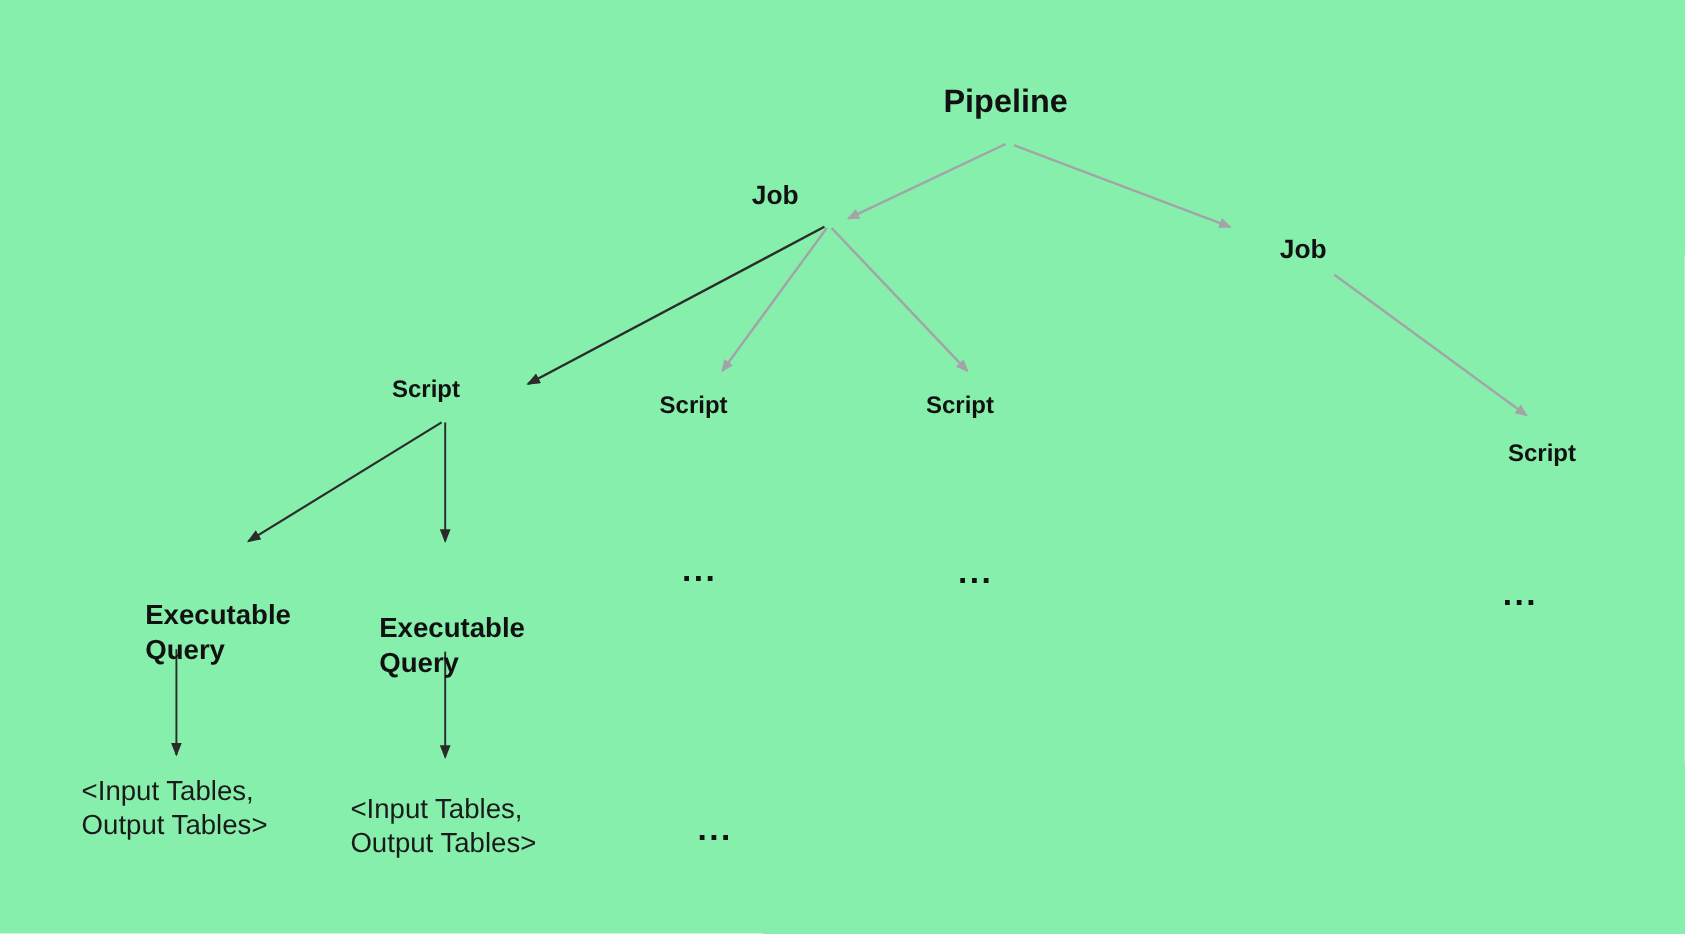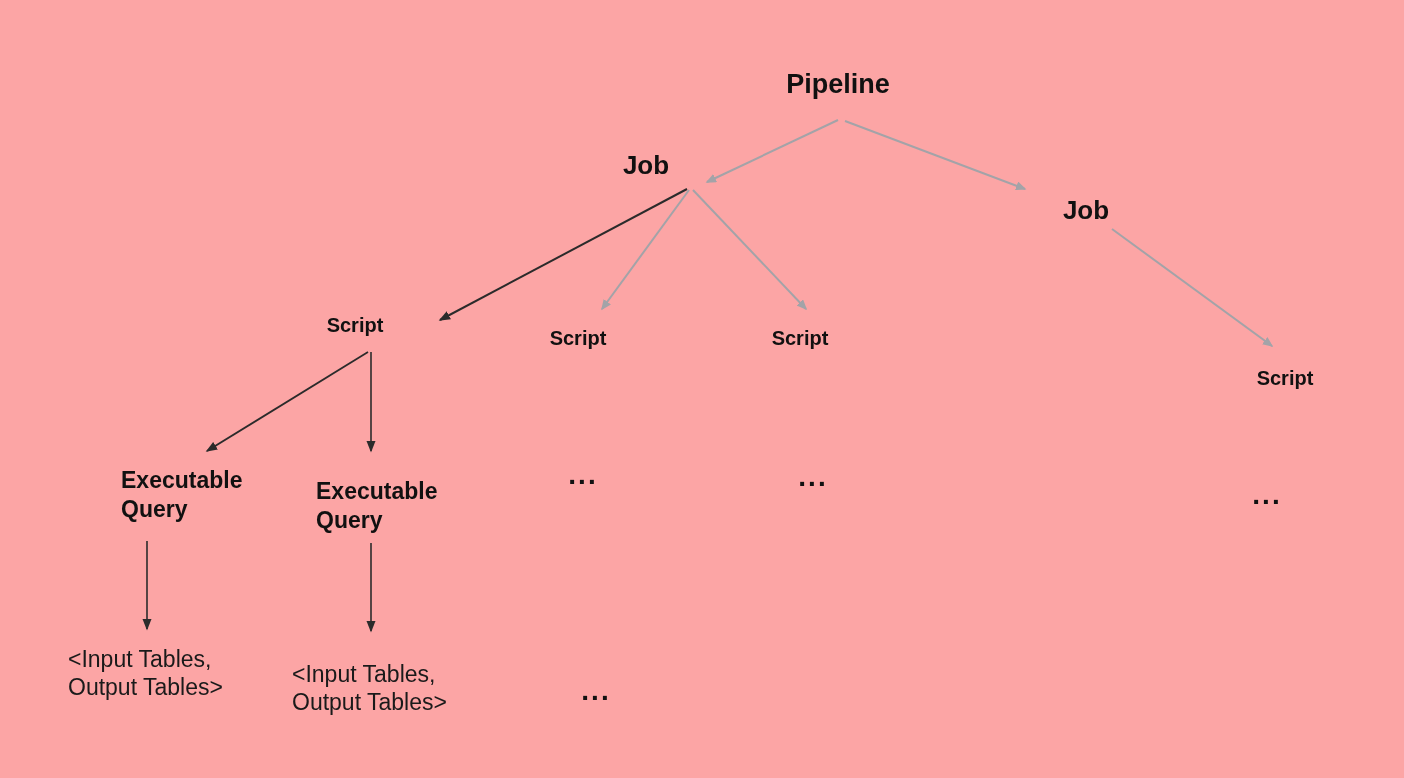--- a/index.html
+++ b/index.html
@@ -4,21 +4,21 @@
 <style>
   html, body {
     margin: 0;
     padding: 0;
     background: #ffffff;
   }
   #canvas {
     position: relative;
     width: 1404px;
     height: 778px;
-    background: #fca5a5;
+    background: #86efac;
     overflow: hidden;
     font-family: "Liberation Sans", sans-serif;
   }
   #edges {
     position: absolute;
     left: 0;
     top: 0;
     width: 1404px;
     height: 778px;
   }
@@ -27,23 +27,23 @@
     color: #111111;
     font-weight: bold;
     white-space: pre-line;
     line-height: 1.22;
   }
   .center {
     transform: translateX(-50%);
     text-align: center;
   }
   .lvl-pipeline { font-size: 27px; }
-  .lvl-job      { font-size: 26px; }
+  .lvl-job      { font-size: 22px; }
   .lvl-script   { font-size: 20px; }
-  .lvl-eq       { font-size: 23px; line-height: 1.26; }
+  .lvl-eq       { font-size: 23px; line-height: 1.26; margin-top: 32px; }
   .lvl-tables   { font-size: 23px; font-weight: normal; line-height: 1.2; color: #1a1a1a; }
   .dots         { font-size: 28px; letter-spacing: 2px; }
 </style>
 </head>
 <body>
 
 <div id="canvas">
 
   <svg id="edges" viewBox="0 0 1404 778" xmlns="http://www.w3.org/2000/svg">
     <defs>

